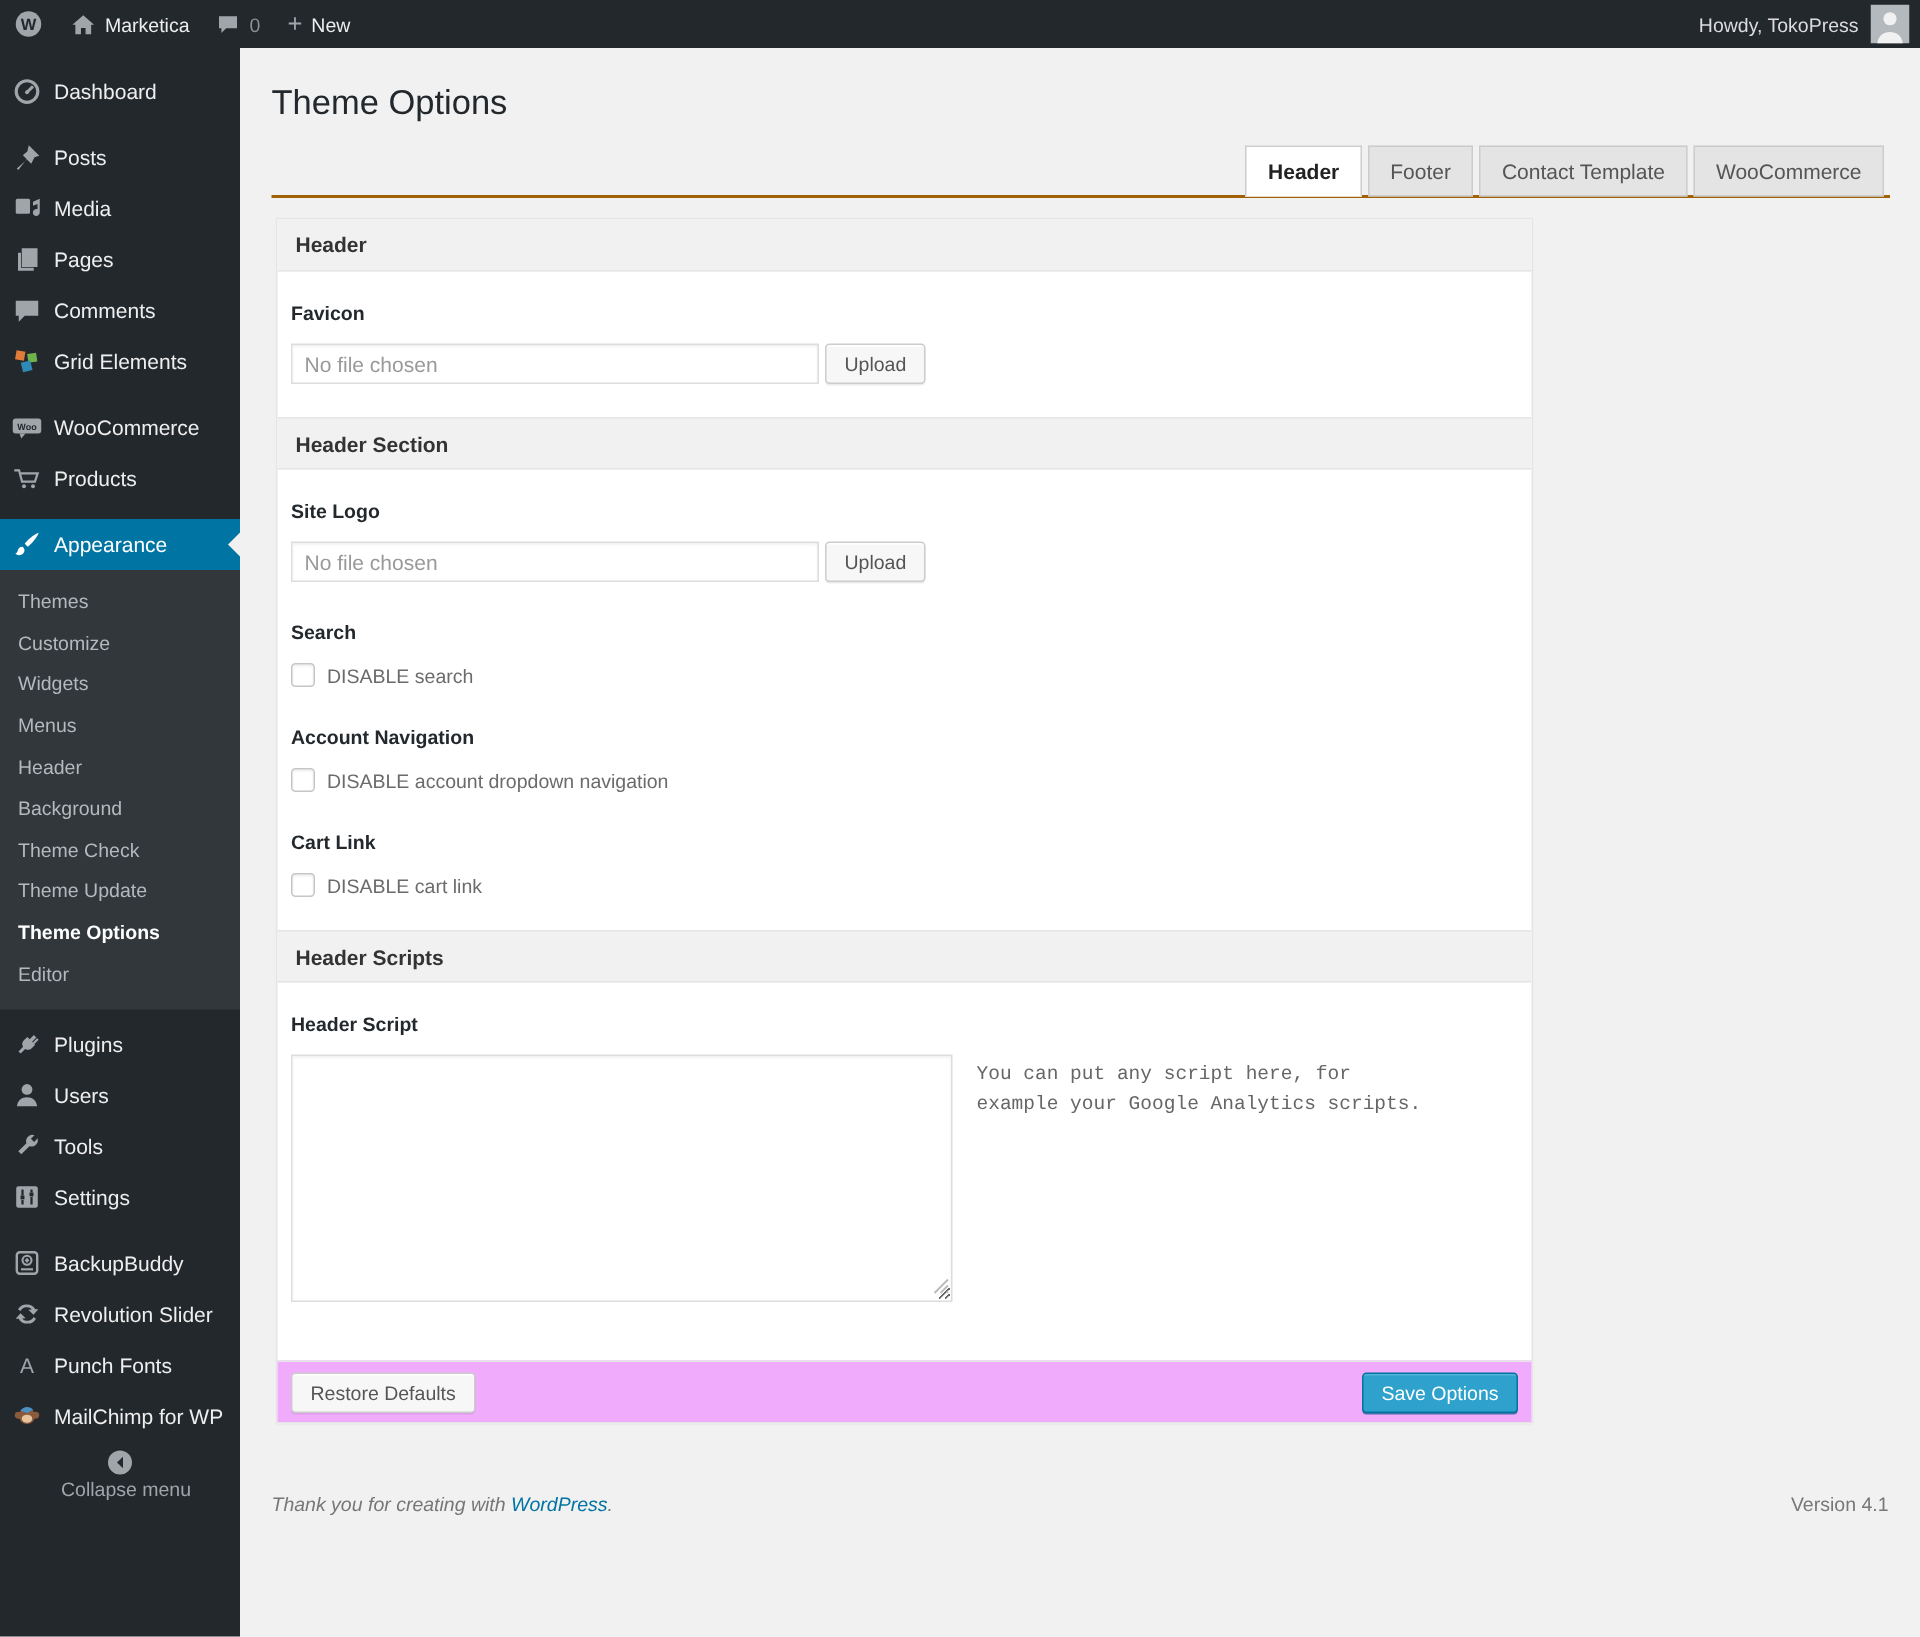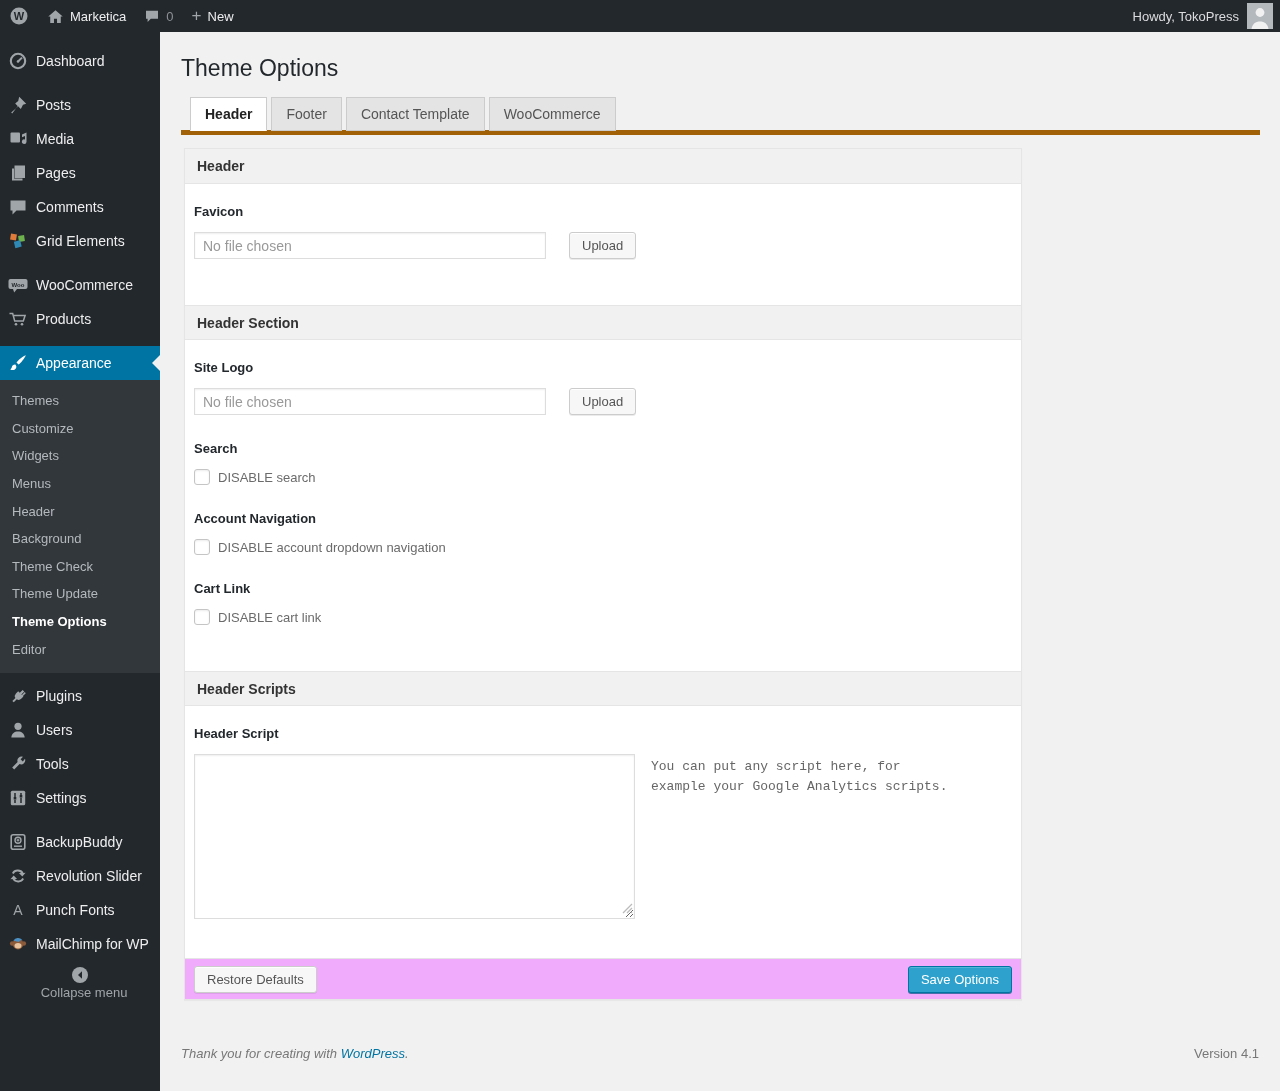--- a/index.html
+++ b/index.html
@@ -51,41 +51,41 @@
   }
   .submenu-item.current { color: #fff; font-weight: bold; }
   .collapse-item { margin-top: 3px; color: #a0a5aa; flex-direction: column; }
   .collapse-item .mi { color: #a0a5aa; }
   .collapse-label { color: #a0a5aa; font-size: 13px; }
 
   
   .content { position: absolute; top: 32px; left: 160px; right: 0; bottom: 0; padding: 0 20px; background: #f1f1f1; }
   .page-title { font-size: 23px; font-weight: 400; color: #23282d; padding: 22px 0 0 1px; line-height: 29px; }
 
-  .tabs { margin: 14px 0 0 1px; border-bottom: 5px solid #a16207; padding-left: 9px; }
+  .tabs { margin: 14px 0 0 1px; border-bottom: 2px solid #a16207; padding-left: 9px; text-align: right; }
   .tab {
     display: inline-block; padding: 8px 14px 7px; margin: 0 4px -1px 0;
     background: #e4e4e4; border: 1px solid #ccc; font-size: 14px; color: #555;
     cursor: pointer; line-height: 17px;
   }
   .tab.active { background: #fff; color: #222; font-weight: bold; border-bottom: 1px solid #fff; }
 
   .panel {
     width: 838px; margin: 13px 0 0 4px; background: #fff;
     border: 1px solid #e5e5e5; box-shadow: 0 1px 1px rgba(0,0,0,.04);
   }
   .section-head {
     background: #f1f1f1; border-bottom: 1px solid #e5e5e5;
     padding: 9px 12px; font-size: 14px; font-weight: bold; color: #333;
     height: 35px; line-height: 17px;
   }
-  .section-head.mid { border-top: 1px solid #e5e5e5; margin-top: 24px; }
+  .section-head.mid { border-top: 1px solid #e5e5e5; }
   .field { padding: 20px 20px 22px 9px; }
   .field-label { font-size: 13px; font-weight: bold; color: #23282d; margin-bottom: 13px; }
-  .file-row { display: flex; align-items: center; gap: 23px; }
+  .file-row { display: flex; align-items: center; gap: 4px; }
   .text-input {
     width: 352px; height: 27px; padding: 3px 8px; font-size: 14px;
     font-family: "Liberation Sans", sans-serif;
     border: 1px solid #ddd; background: #fff; color: #333;
     box-shadow: inset 0 1px 2px rgba(0,0,0,.07); border-radius: 0;
   }
   .text-input::placeholder { color: #999; opacity: 1; }
   .btn {
     display: inline-block; font-size: 13px; line-height: 23px; height: 27px;
     padding: 1px 12px 2px; cursor: pointer; border-radius: 3px;

